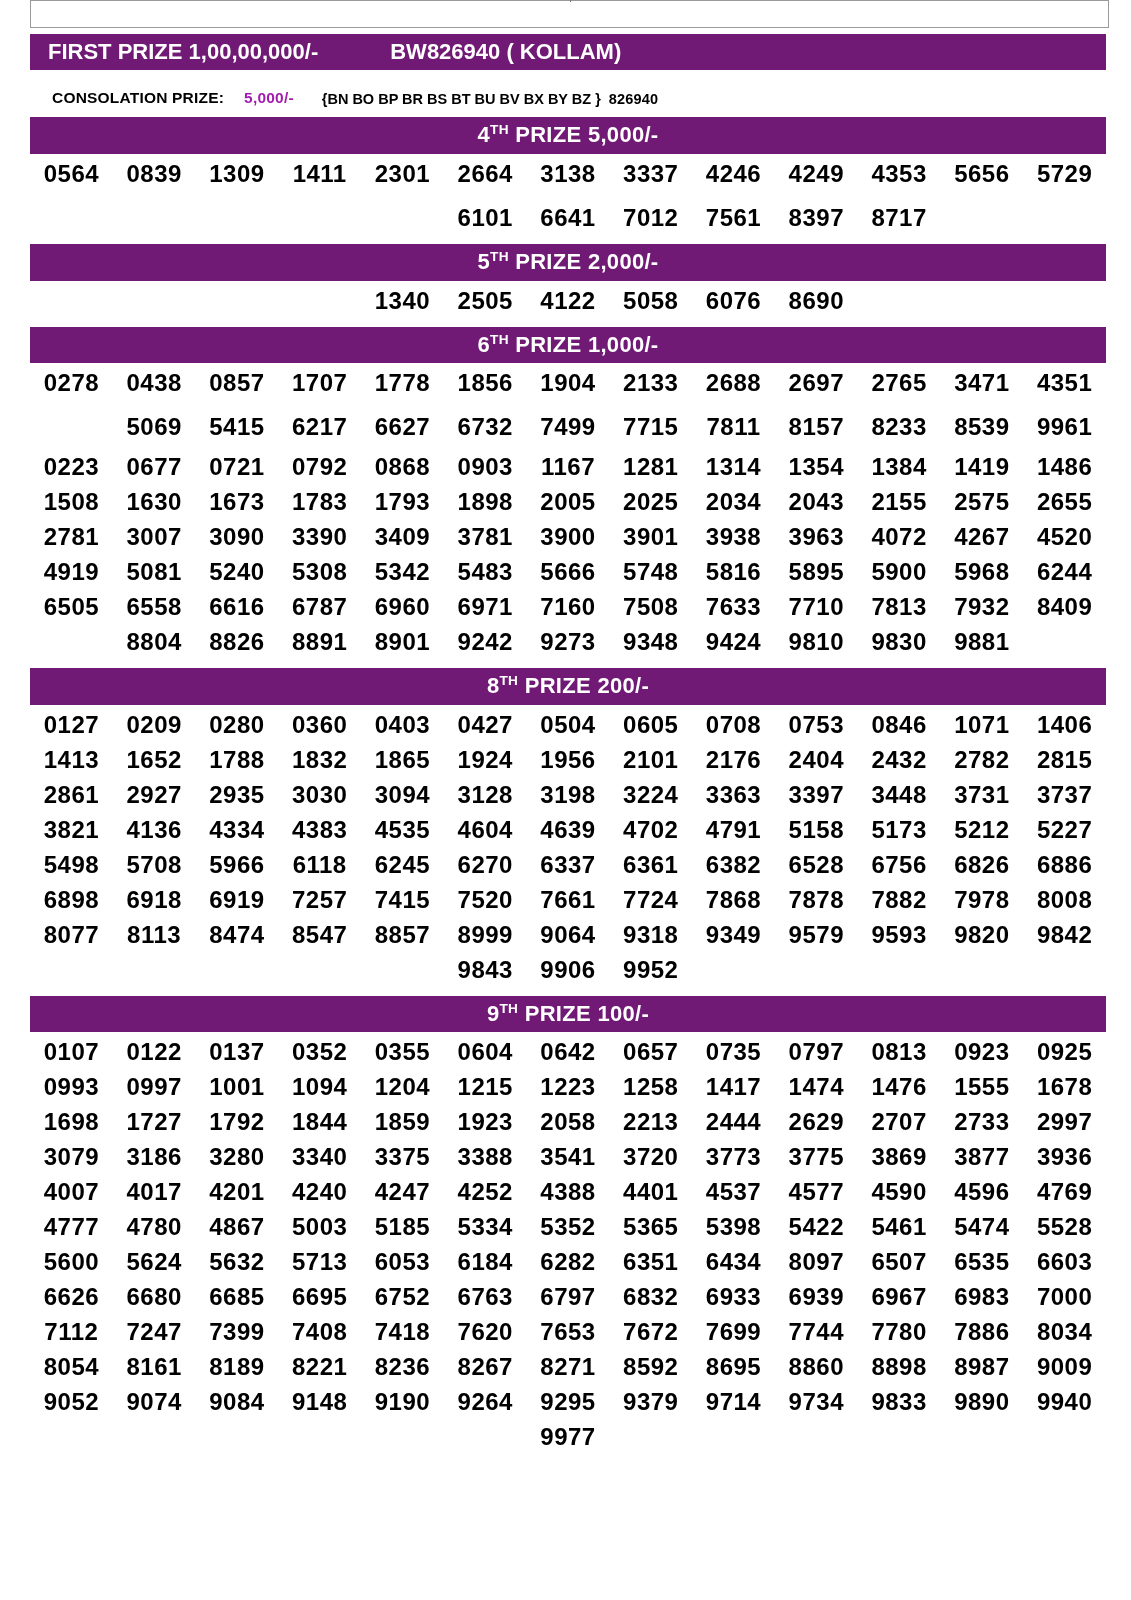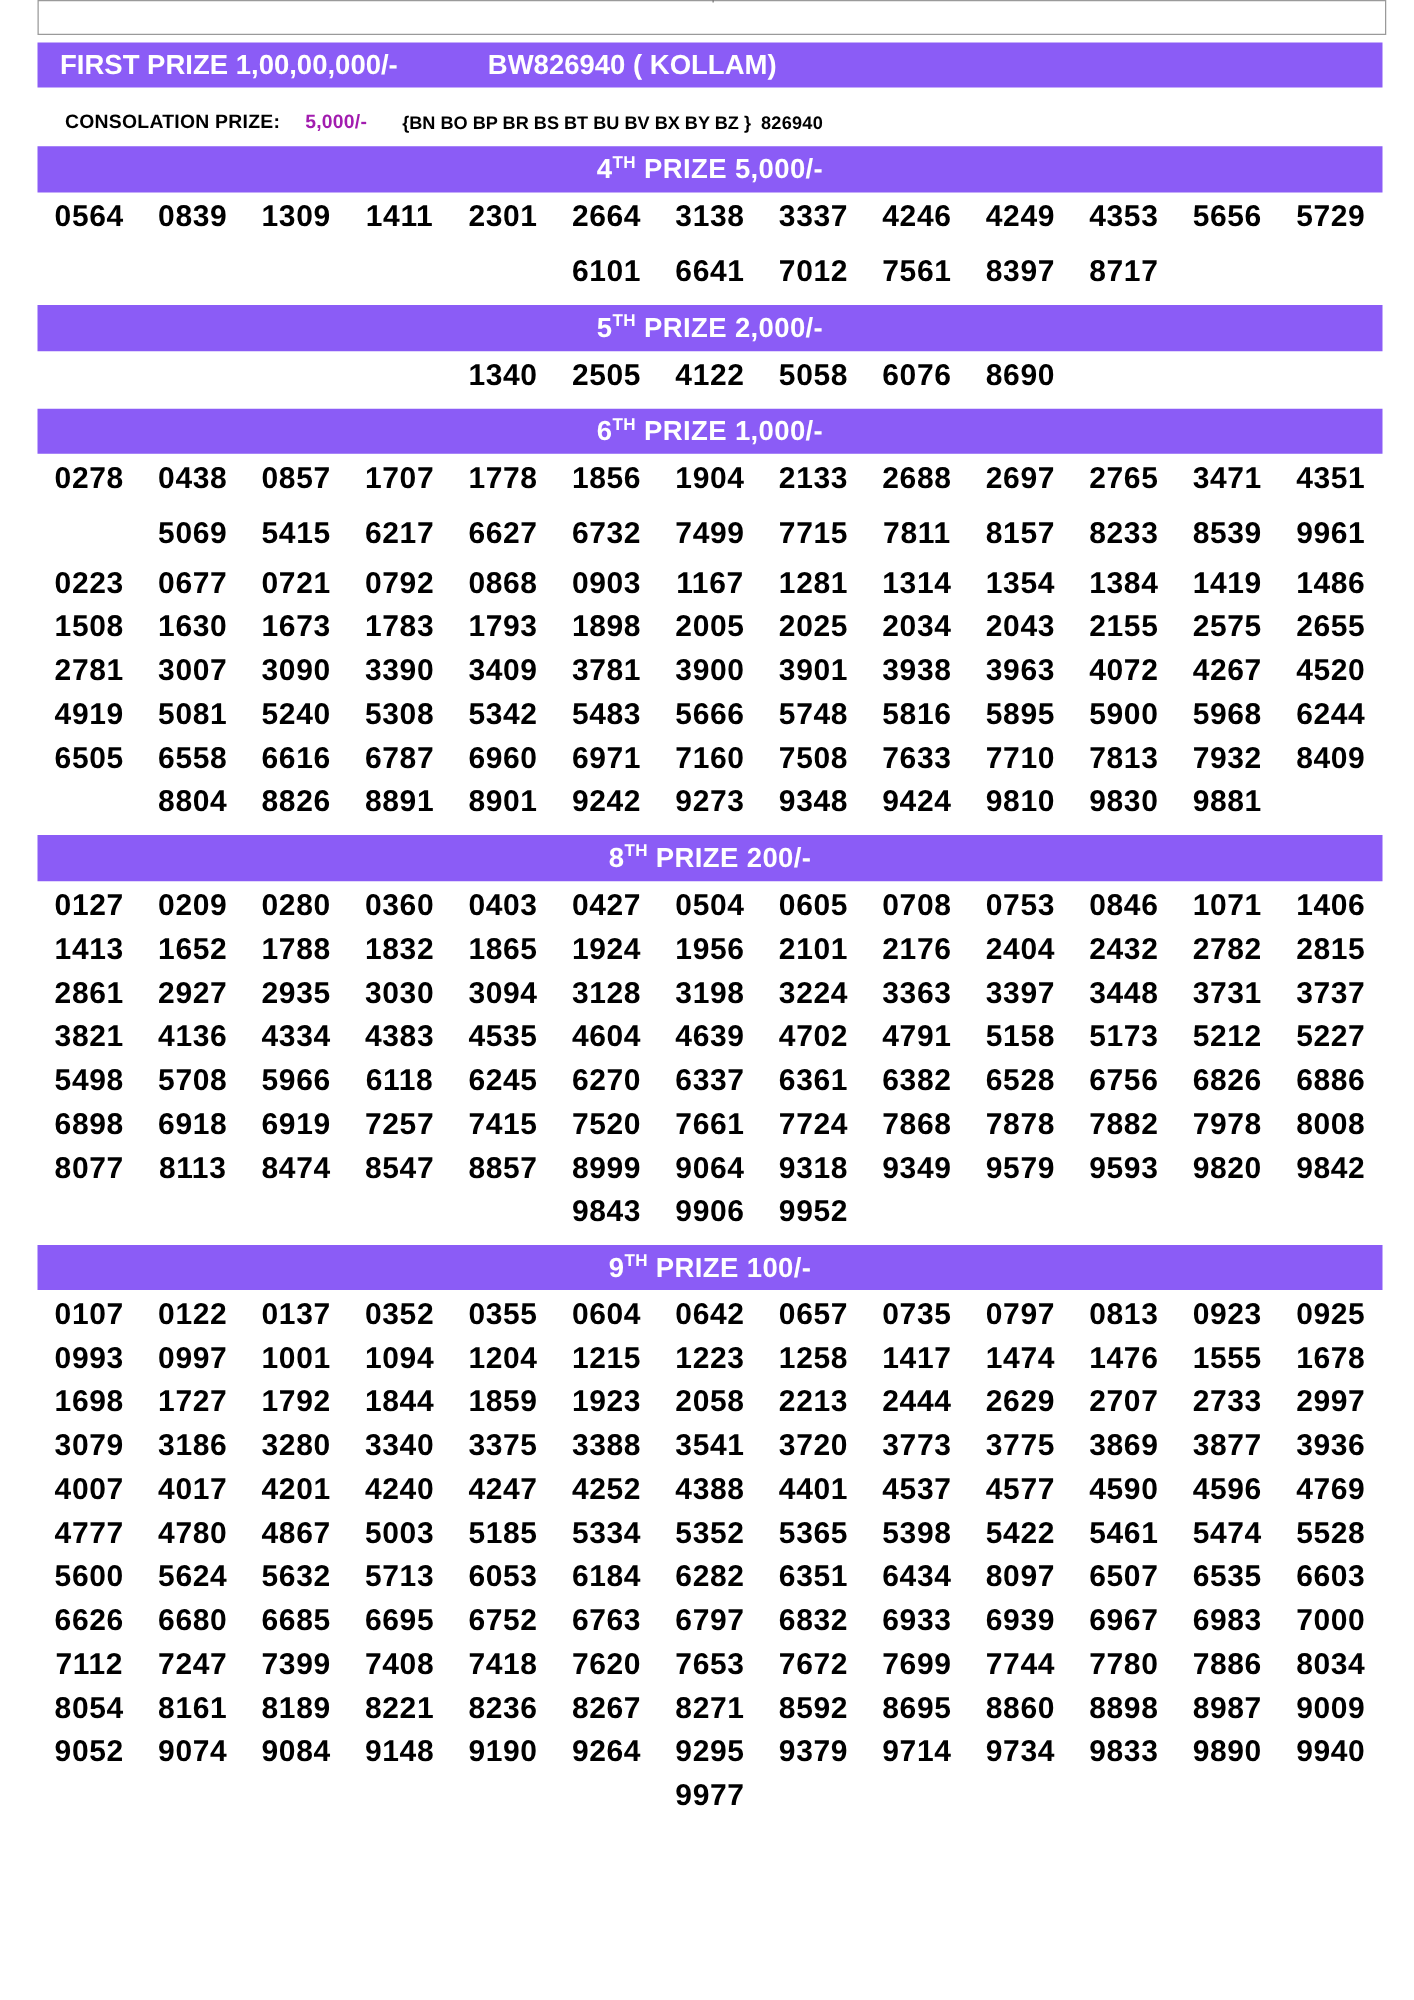--- a/index.html
+++ b/index.html
@@ -46,21 +46,21 @@
     height: 6px;
     background: #777;
   }
 
   .content {
     padding: 0 25px 0 30px;
   }
 
   
   .bar {
-    background: #8b5cf6;
+    background: #701a75;
     color: #ffffff;
     font-weight: bold;
     padding: 5px 0 6px 0;
     margin: 6px 0 0 0;
     font-size: 22px;
     line-height: 1.15;
   }
   .bar.center { text-align: center; letter-spacing: 0.3px; }
   .bar.prize-row {
     display: flex;

